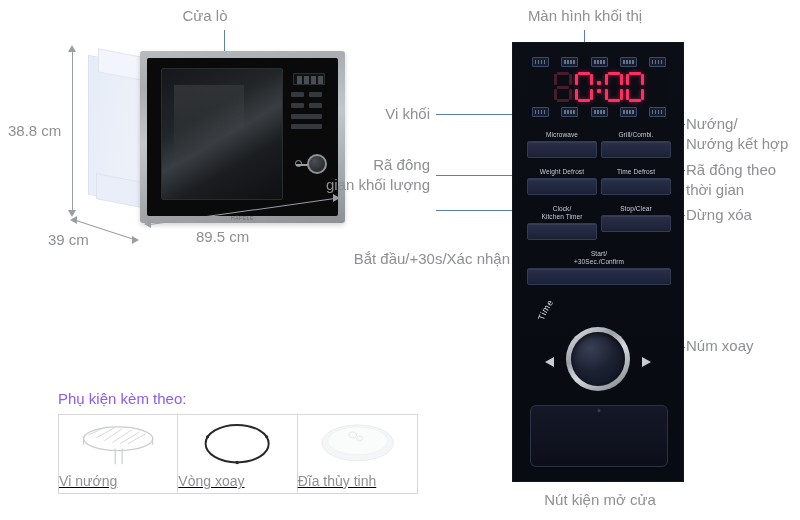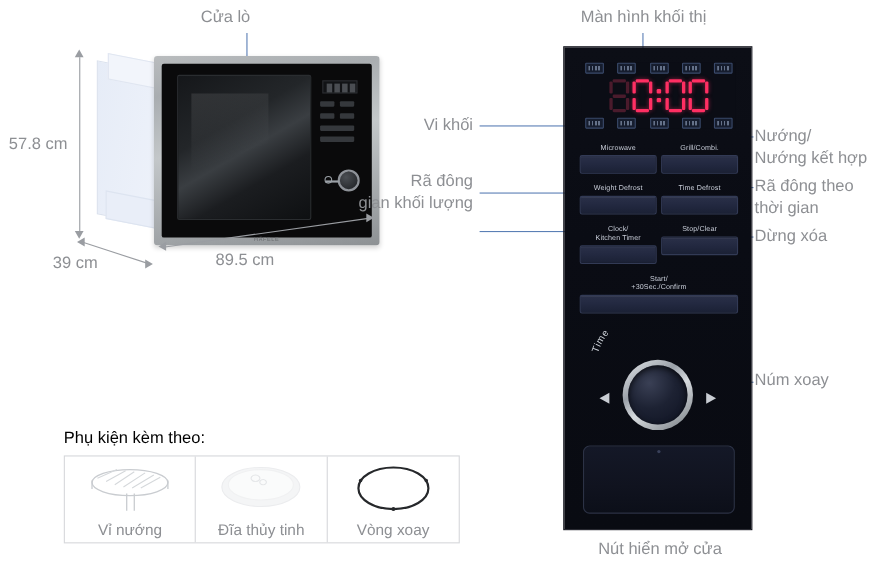--- a/index.html
+++ b/index.html
@@ -93,26 +93,26 @@
     content:""; position:absolute; left:-14px; top:4px; width:5px; height:5px;
     border:1.5px solid #9aa0a6; border-radius:50%;
   }
   .ov-brand {
     position:absolute; left:50%; transform:translateX(-50%); bottom:2px;
     color:#6a6d70; font-size:5px; letter-spacing:.6px;
   }
 
   
   #acc { position:absolute; left:58px; top:390px; }
-  #acc .acc-title { color:#000000; font-size:15px; margin-bottom:7px; }
+  #acc .acc-title { color:#8b5cf6; font-size:15px; margin-bottom:7px; }
   #acc .acc-row { display:flex; border:1px solid #d6d8db; width:360px; }
   #acc .acc-cell {
     width:120px; height:78px; border-right:1px solid #d6d8db;
     position:relative; display:flex; flex-direction:column;
-    align-items:center; justify-content:flex-end; padding-bottom:4px;
+    justify-content:flex-end; padding-bottom:4px;text-decoration:underline;
   }
   #acc .acc-cell:last-child { border-right:none; }
   #acc .acc-art { position:absolute; left:0; right:0; top:6px; height:46px; }
   #acc .acc-name { color:#8d8f93; font-size:14px; }
 
   
   #panel {
     position:absolute; left:512px; top:42px; width:172px; height:440px;
     background: linear-gradient(180deg,#0c0e16 0%, #0a0c14 40%, #090b12 100%);
     border:1px solid #14161f;
@@ -236,58 +236,59 @@
           <div class="ov-knob"></div>
         </div>
       </div>
       <div class="ov-brand">HÄFELE</div>
     </div>
   </div>
 
   <div class="dimline v" style="left:72px; top:52px; height:158px;"></div>
   <div class="arrow up" style="left:68px; top:45px;"></div>
   <div class="arrow down" style="left:68px; top:210px;"></div>
-  <div class="dimtext" style="left:8px; top:122px;">57.8 cm</div>
+  <div class="dimtext" style="left:8px; top:122px;">38.8 cm</div>
 
   <div class="dimline h" style="left:76px; top:220px; width:62px; transform:rotate(18deg); transform-origin:left center;"></div>
   <div class="arrow left" style="left:70px; top:216px;"></div>
   <div class="arrow right" style="left:132px; top:236px;"></div>
   <div class="dimtext" style="left:48px; top:231px;">39 cm</div>
 
   <div class="dimline h" style="left:150px; top:224px; width:190px; transform:rotate(-8deg); transform-origin:left center;"></div>
   <div class="arrow left" style="left:144px; top:220px;"></div>
   <div class="arrow right" style="left:333px; top:194px;"></div>
   <div class="dimtext" style="left:196px; top:228px;">89.5 cm</div>
 
   <div class="lbl r" style="left:330px; top:104px; width:100px;">Vi khối</div>
   <div class="leader h" style="left:436px; top:114px; width:110px;"></div>
 
   <div class="lbl r" style="left:300px; top:155px; width:130px;">Rã đông
 gian khối lượng</div>
   <div class="leader h" style="left:436px; top:175px; width:110px;"></div>
 
   <div class="leader h" style="left:436px; top:210px; width:110px;"></div>
 
+  <div class="lbl r" style="left:250px; top:249px; width:260px;">Bắt đầu/+30s/Xác nhận</div>
   <div class="leader h" style="left:516px; top:259px; width:118px;"></div>
 
   <div class="lbl l" style="left:686px; top:114px; width:120px;">Nướng/
 Nướng kết hợp</div>
   <div class="leader h" style="left:640px; top:124px; width:45px;"></div>
 
   <div class="lbl l" style="left:686px; top:160px; width:120px;">Rã đông theo
 thời gian</div>
   <div class="leader h" style="left:640px; top:170px; width:45px;"></div>
 
   <div class="lbl l" style="left:686px; top:205px; width:120px;">Dừng xóa</div>
   <div class="leader h" style="left:640px; top:215px; width:45px;"></div>
 
   <div class="lbl l" style="left:686px; top:336px; width:120px;">Núm xoay</div>
   <div class="leader h" style="left:600px; top:347px; width:85px;"></div>
 
-  <div class="lbl c" style="left:500px; top:490px; width:200px;">Nút hiển mở cửa</div>
+  <div class="lbl c" style="left:500px; top:490px; width:200px;">Nút kiện mở cửa</div>
 
   <div id="panel">
 
     <div class="disp-box">
       <div class="seg-row top">
         <div class="mini-ico">
             <span></span>
           </div>
         <div class="mini-ico">
             <span></span>
@@ -436,36 +437,36 @@
             <path d="M25 16 L25 24 M95 16 L95 24" stroke="#c9ccd0" stroke-width="1.2" fill="none"></path>
             <path d="M57 28 L57 44 M64 28 L64 44" stroke="#c9ccd0" stroke-width="1.2"></path>
           </svg>
         </div>
         <div class="acc-name">Vỉ nướng</div>
       </div>
 
       <div class="acc-cell">
         <div class="acc-art">
           <svg viewBox="0 0 120 46" xmlns="http://www.w3.org/2000/svg">
-            <ellipse cx="60" cy="22" rx="36" ry="18" fill="#f4f5f6" stroke="#ebecee" stroke-width="1"></ellipse>
-            <ellipse cx="60" cy="20" rx="30" ry="14" fill="#fafbfb" stroke="#f0f1f2" stroke-width="1"></ellipse>
-            <path d="M55 17 a4 3 0 1 1 0.1 0 M62 20 a3 2.4 0 1 1 0.1 0" fill="none" stroke="#e4e6e8" stroke-width="1"></path>
-          </svg>
-        </div>
-        <div class="acc-name">Đĩa thủy tinh</div>
-      </div>
-
-      <div class="acc-cell">
-        <div class="acc-art">
-          <svg viewBox="0 0 120 46" xmlns="http://www.w3.org/2000/svg">
             <ellipse cx="60" cy="23" rx="32" ry="19" fill="none" stroke="#26282b" stroke-width="2"></ellipse>
             <circle cx="60" cy="42" r="1.8" fill="#26282b"></circle>
             <circle cx="30" cy="16" r="1.6" fill="#26282b"></circle>
             <circle cx="90" cy="16" r="1.6" fill="#26282b"></circle>
           </svg>
         </div>
         <div class="acc-name">Vòng xoay</div>
       </div>
 
+      <div class="acc-cell">
+        <div class="acc-art">
+          <svg viewBox="0 0 120 46" xmlns="http://www.w3.org/2000/svg">
+            <ellipse cx="60" cy="22" rx="36" ry="18" fill="#f4f5f6" stroke="#ebecee" stroke-width="1"></ellipse>
+            <ellipse cx="60" cy="20" rx="30" ry="14" fill="#fafbfb" stroke="#f0f1f2" stroke-width="1"></ellipse>
+            <path d="M55 17 a4 3 0 1 1 0.1 0 M62 20 a3 2.4 0 1 1 0.1 0" fill="none" stroke="#e4e6e8" stroke-width="1"></path>
+          </svg>
+        </div>
+        <div class="acc-name">Đĩa thủy tinh</div>
+      </div>
+
     </div>
   </div>
 
 </div>
 
 </body></html>

